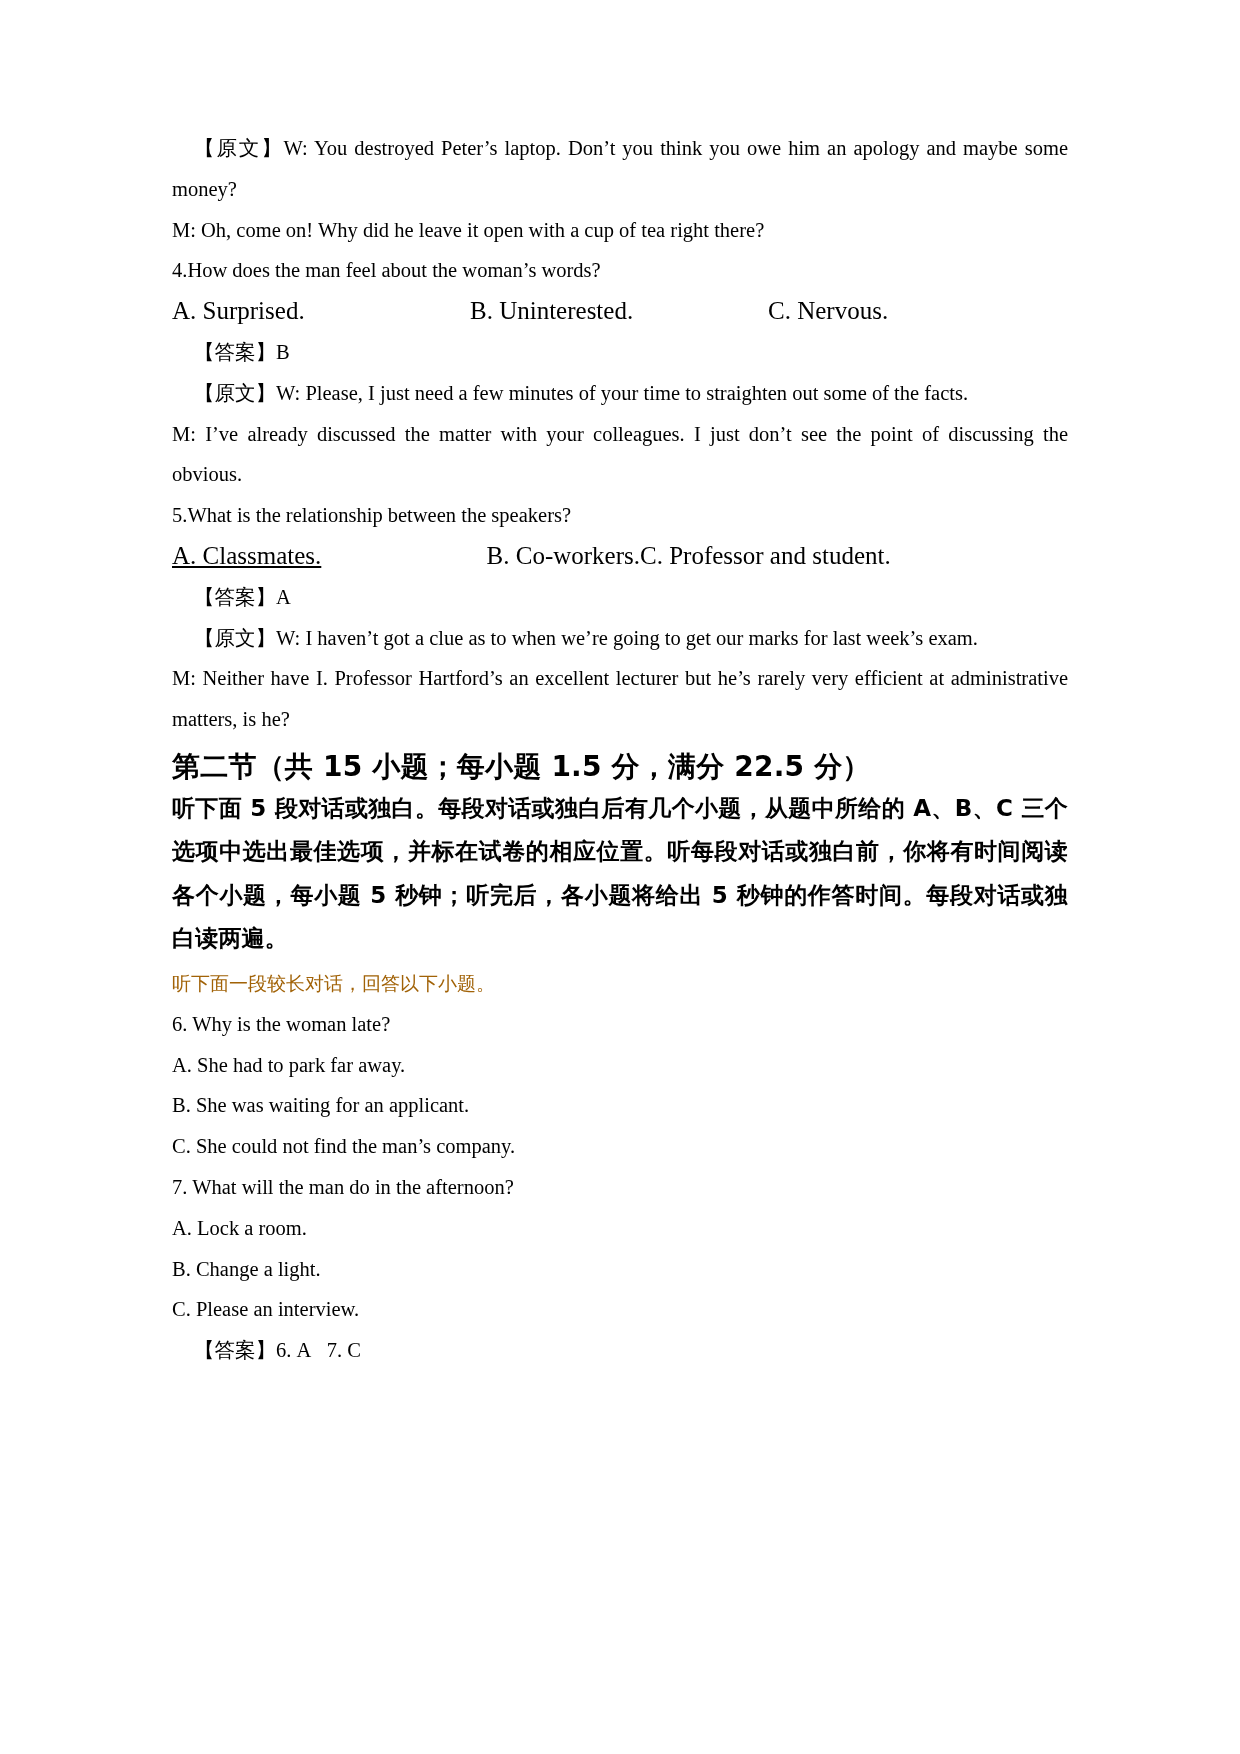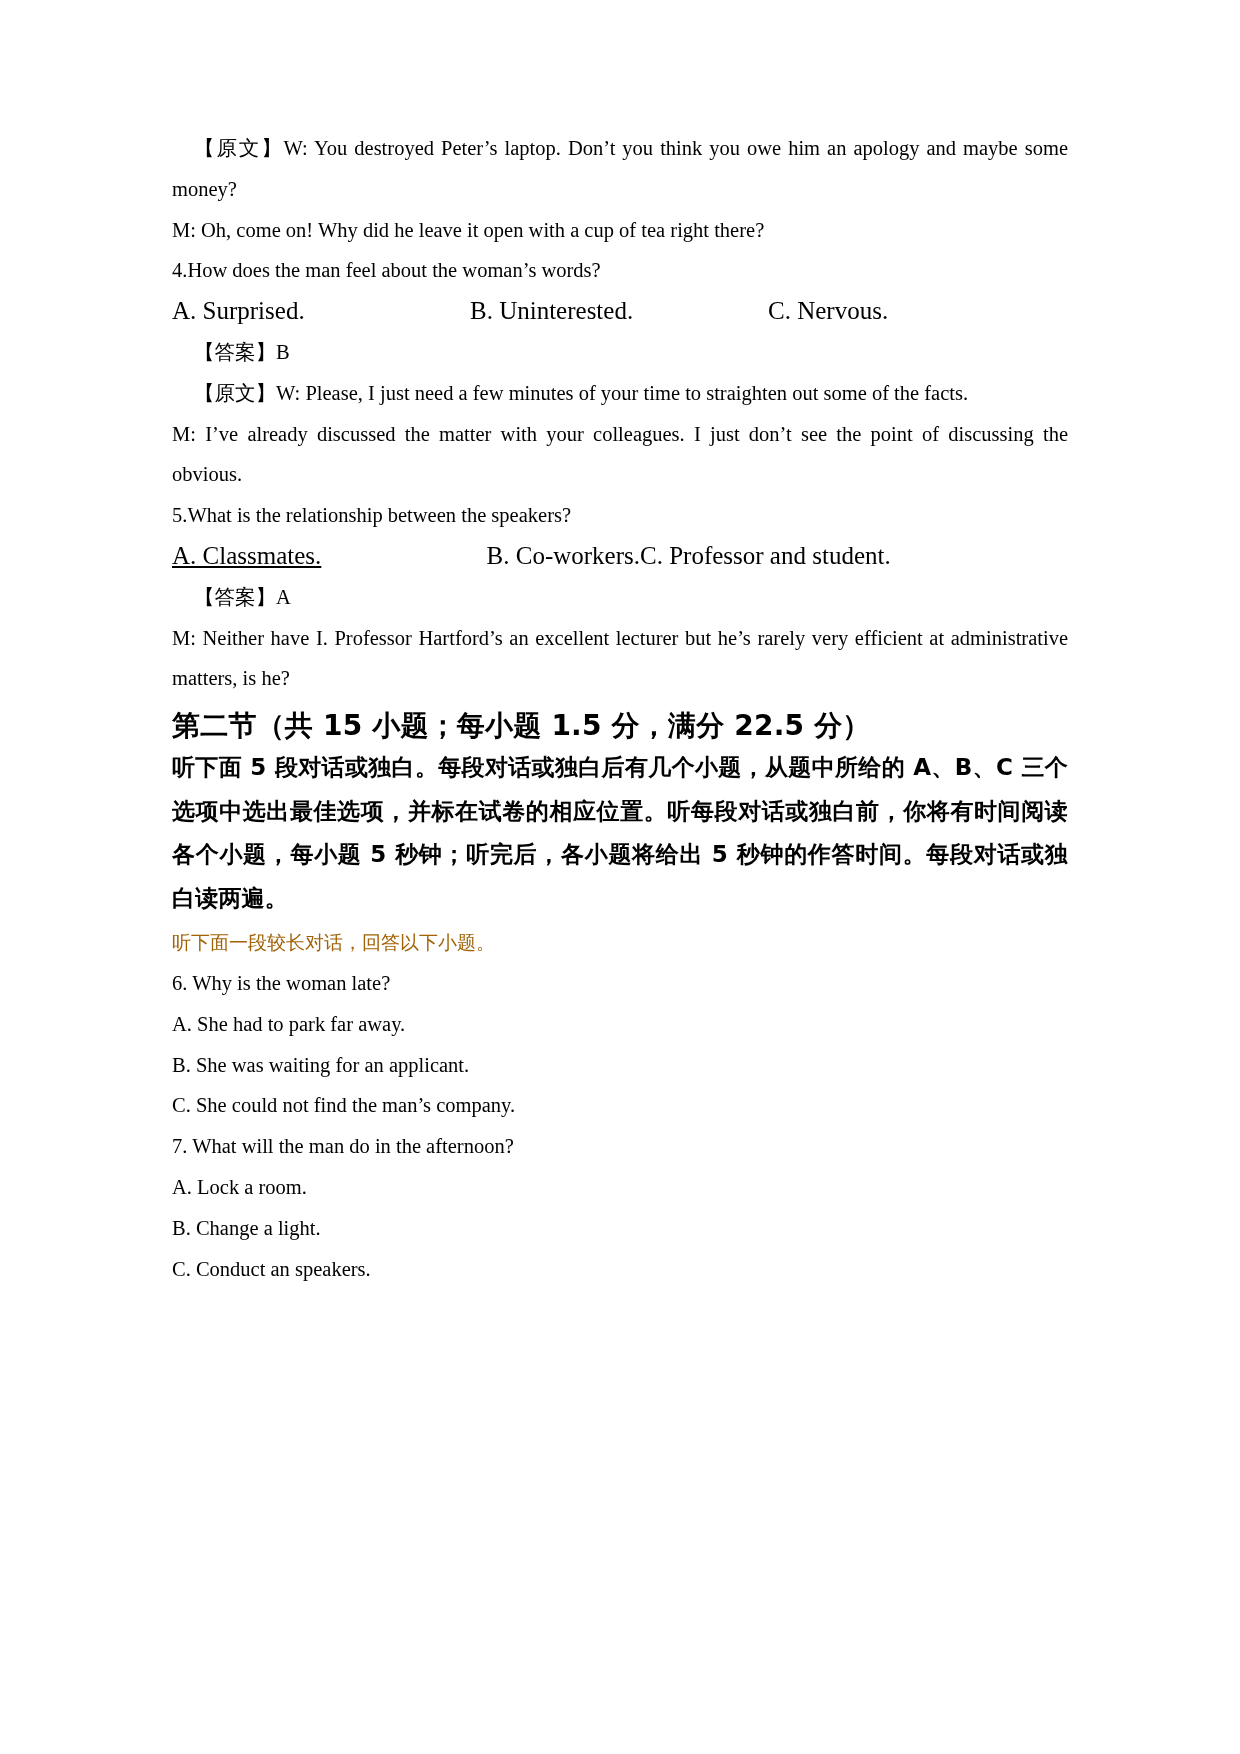--- a/index.html
+++ b/index.html
@@ -105,34 +105,36 @@
     <p class="para indent">【原文】W: Please, I just need a few minutes of your time to straighten out some of the facts.</p>
 
     <p class="para justify">M: I’ve already discussed the matter with your colleagues. I just don’t see the point of discussing the obvious.</p>
 
     <p class="para">5.What is the relationship between the speakers?</p>
 
     <div class="options"><span class="opt opt-a-mid">A. Classmates.</span><span class="opt opt-b-mid">B. Co-workers.</span><span class="opt">C. Professor and student.</span></div>
 
     <p class="para indent">【答案】A</p>
 
+    <p class="para indent">【原文】W: I haven’t got a clue as to when we’re going to get our marks for last week’s exam.</p>
 
     <p class="para justify">M: Neither have I. Professor Hartford’s an excellent lecturer but he’s rarely very efficient at administrative matters, is he?</p>
 
     <p class="cn-head">第二节（共 15 小题；每小题 1.5 分，满分 22.5 分）</p>
 
     <p class="cn-block">听下面 5 段对话或独白。每段对话或独白后有几个小题，从题中所给的 A、B、C 三个选项中选出最佳选项，并标在试卷的相应位置。听每段对话或独白前，你将有时间阅读各个小题，每小题 5 秒钟；听完后，各小题将给出 5 秒钟的作答时间。每段对话或独白读两遍。</p>
 
     <p class="cn-sub">听下面一段较长对话，回答以下小题。</p>
 
     <p class="para">6. Why is the woman late?</p>
     <p class="para">A. She had to park far away.</p>
     <p class="para">B. She was waiting for an applicant.</p>
     <p class="para">C. She could not find the man’s company.</p>
 
     <p class="para">7. What will the man do in the afternoon?</p>
     <p class="para">A. Lock a room.</p>
     <p class="para">B. Change a light.</p>
-    <p class="para">C. Conduct an speakers.</p>
+    <p class="para">C. Please an interview.</p>
 
+    <p class="para indent">【答案】6. A&nbsp;&nbsp;&nbsp;7. C</p>
 
   </div>
 </div>
 
 </body></html>

